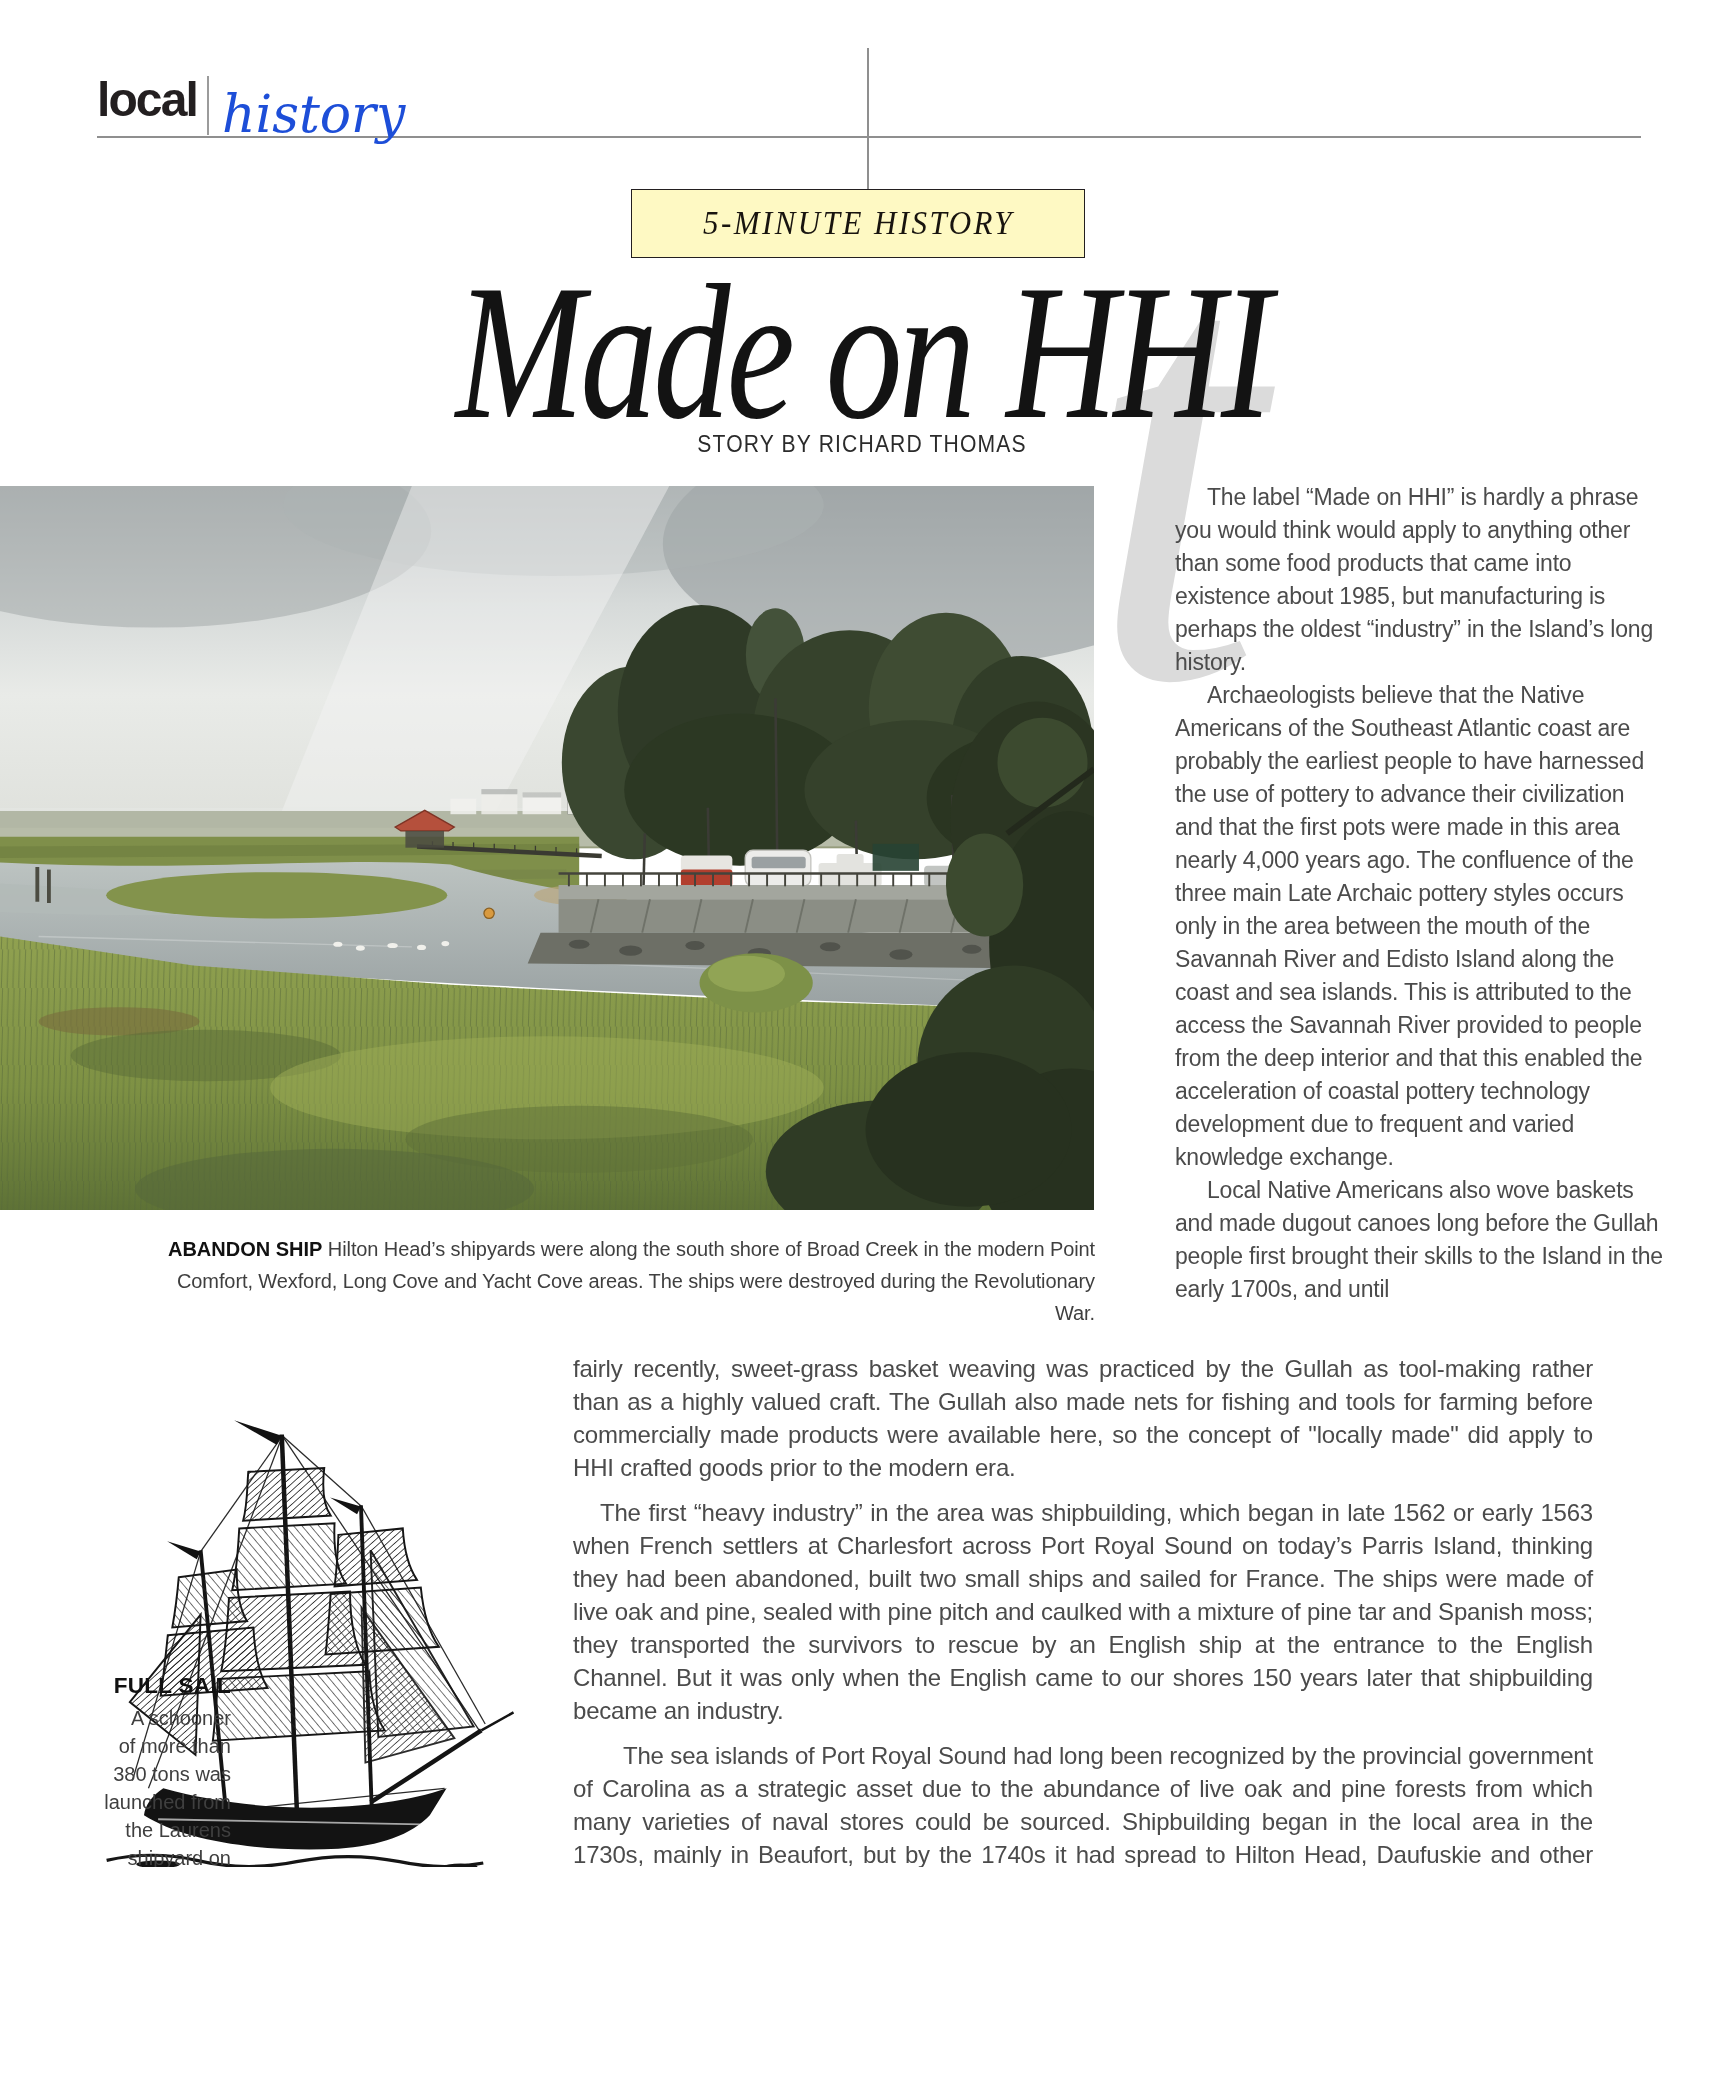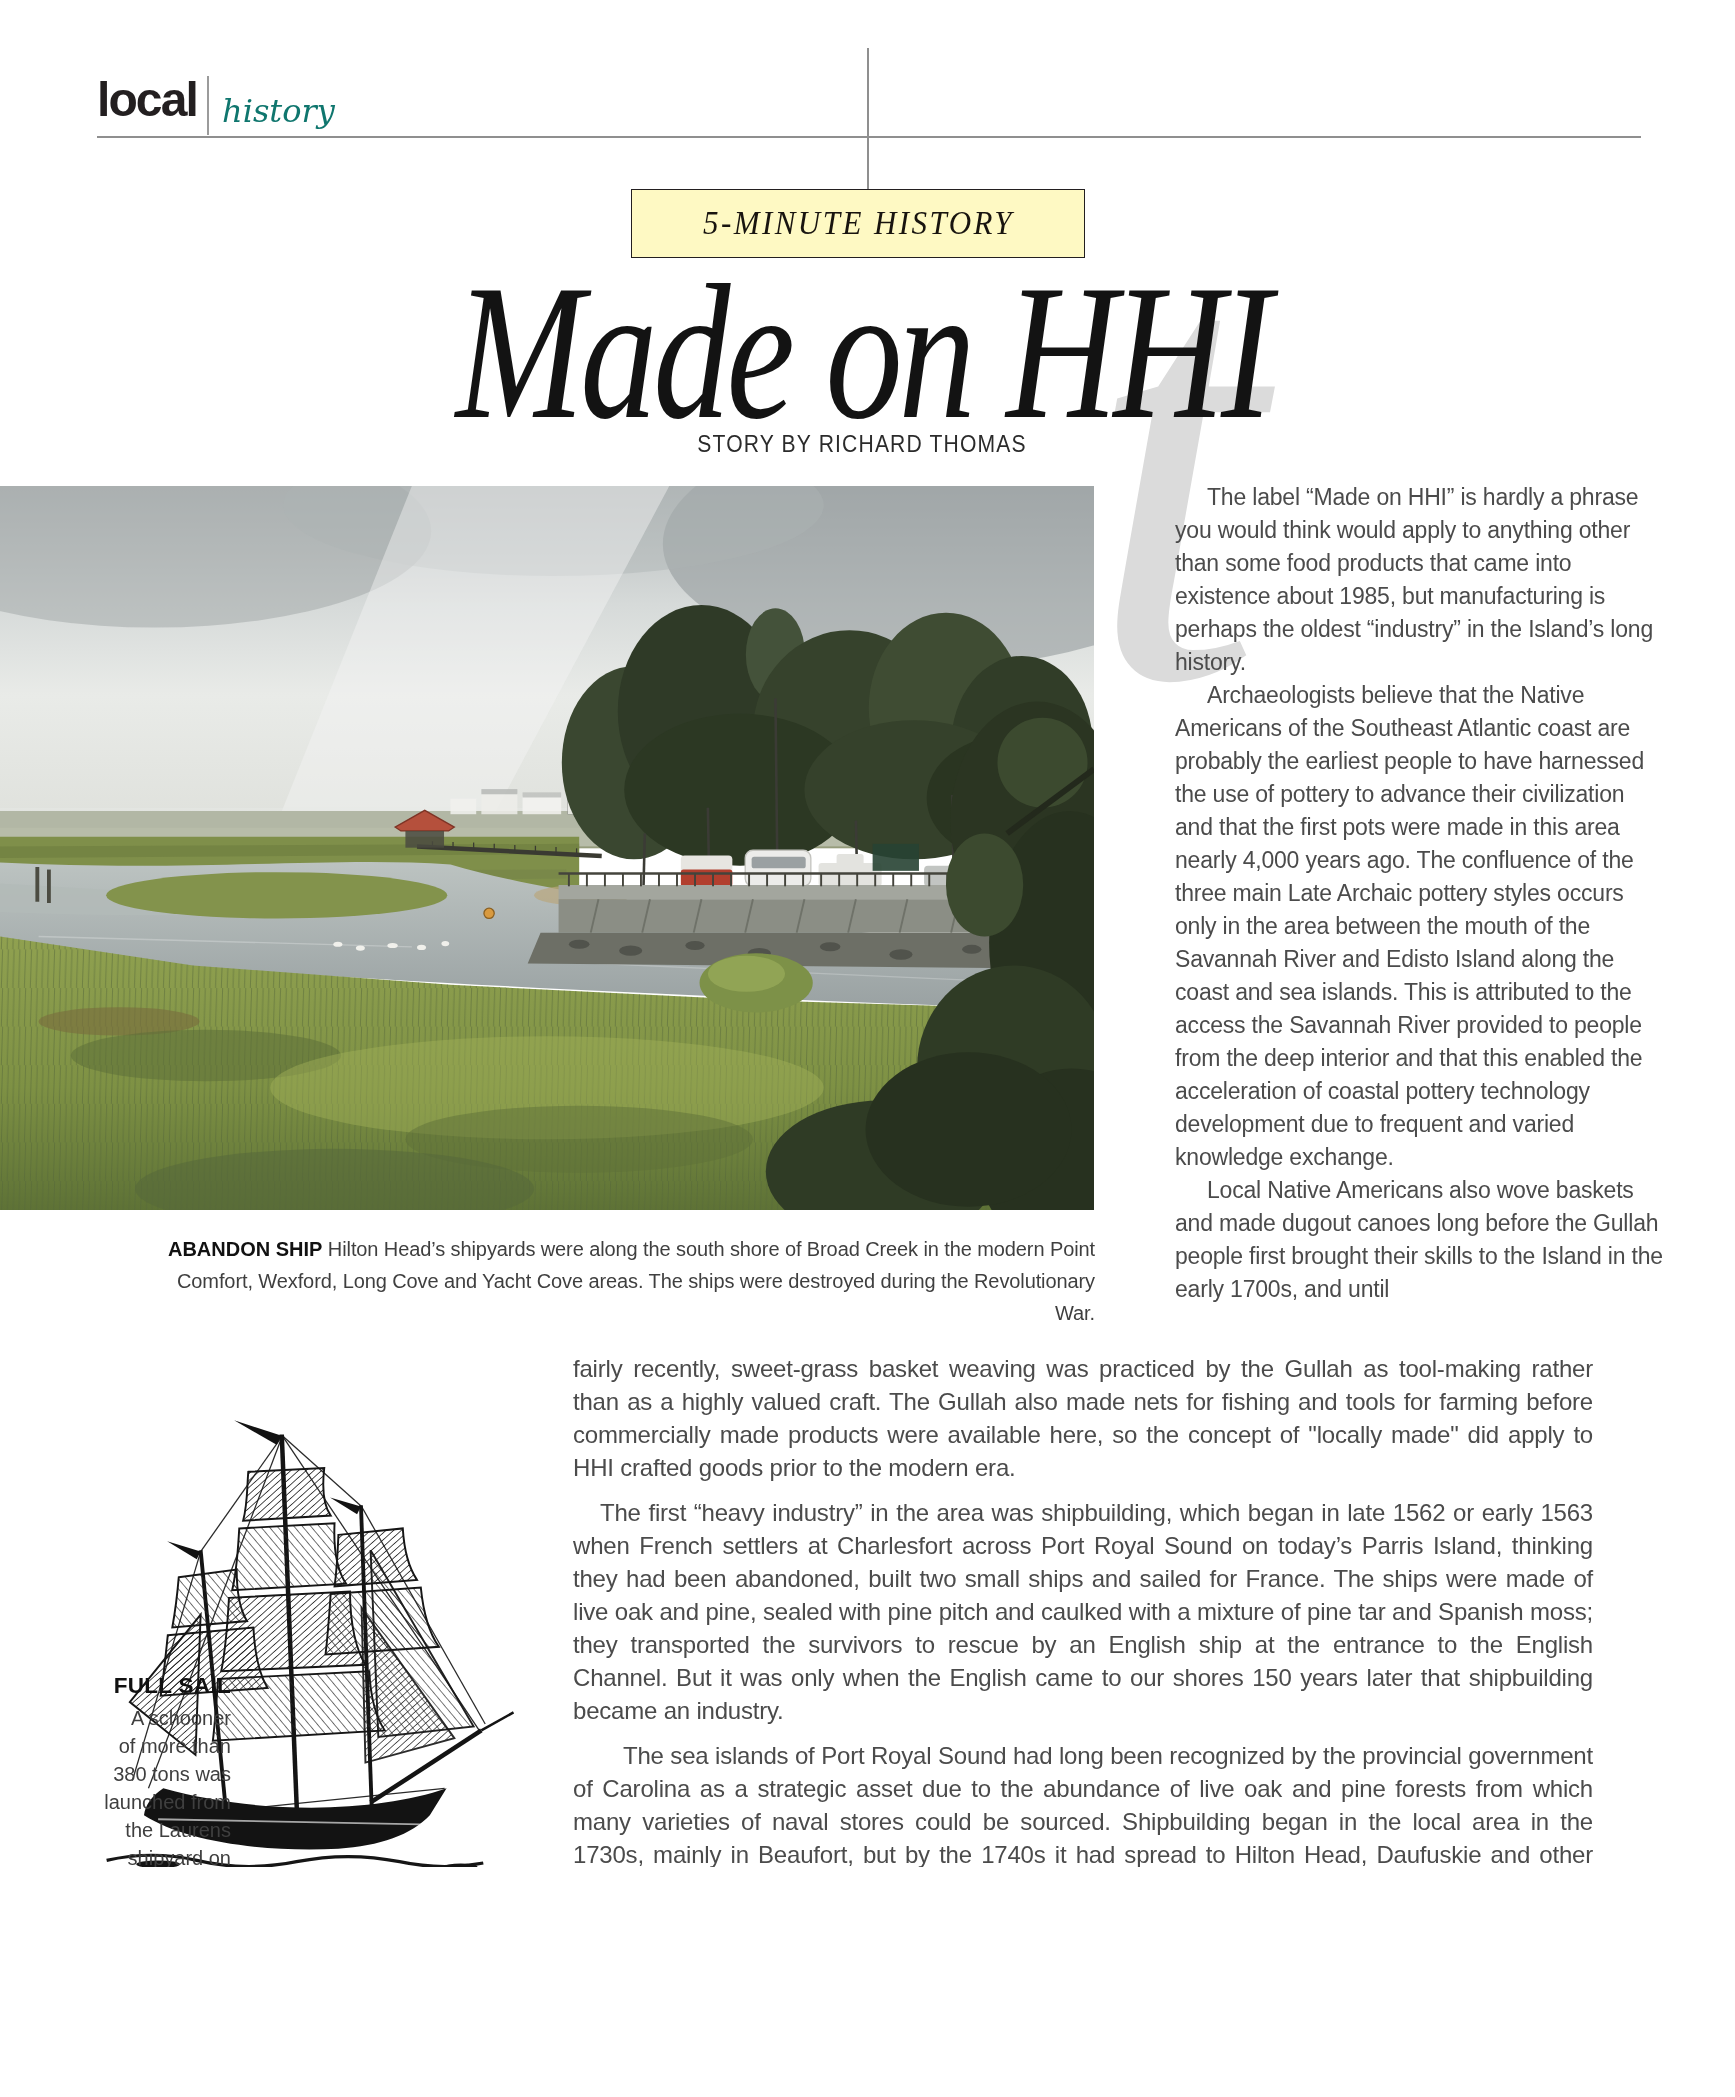--- a/index.html
+++ b/index.html
@@ -6,21 +6,21 @@
   .page {
     position:relative; width:1736px; height:1867px; background:#ffffff;
     overflow:hidden; font-family:"Liberation Sans", sans-serif;
   }
   .abs { position:absolute; }
 
   
   .masthead { left:97px; top:76px; display:flex; align-items:flex-start; z-index:3; }
   .brand { font-weight:bold; font-size:48px; letter-spacing:-1.9px; color:#231f20; line-height:1; }
   .mast-divider { width:1.9px; height:59px; background:#9b9b9b; margin:0 13px 0 10.3px; }
-  .section-name { font-family:"DejaVu Serif", serif; font-style:italic; font-size:32px; color:#0f766e; line-height:1; margin-top:19px; }
+  .section-name { font-family:"DejaVu Serif", serif; font-style:italic; font-size:52px; color:#1d4ed8; line-height:1; margin-top:12px; }
   .rule-top { left:97px; top:136px; width:1544px; height:1.9px; background:#8f8f8f; }
   .vline-top { left:867px; top:48px; width:1.9px; height:142px; background:#8f8f8f; }
 
   
   .kicker-box { left:631px; top:189px; width:452px; height:67px; border:1.9px solid #231f20;
     display:flex; align-items:center; justify-content:center; background:#fef9c3; z-index:3; }
   .kicker { font-family:"Liberation Serif", serif; font-style:italic; font-size:33px;
     letter-spacing:2.6px; color:#18140f; transform:scaleX(.94); white-space:nowrap; }
 
   

